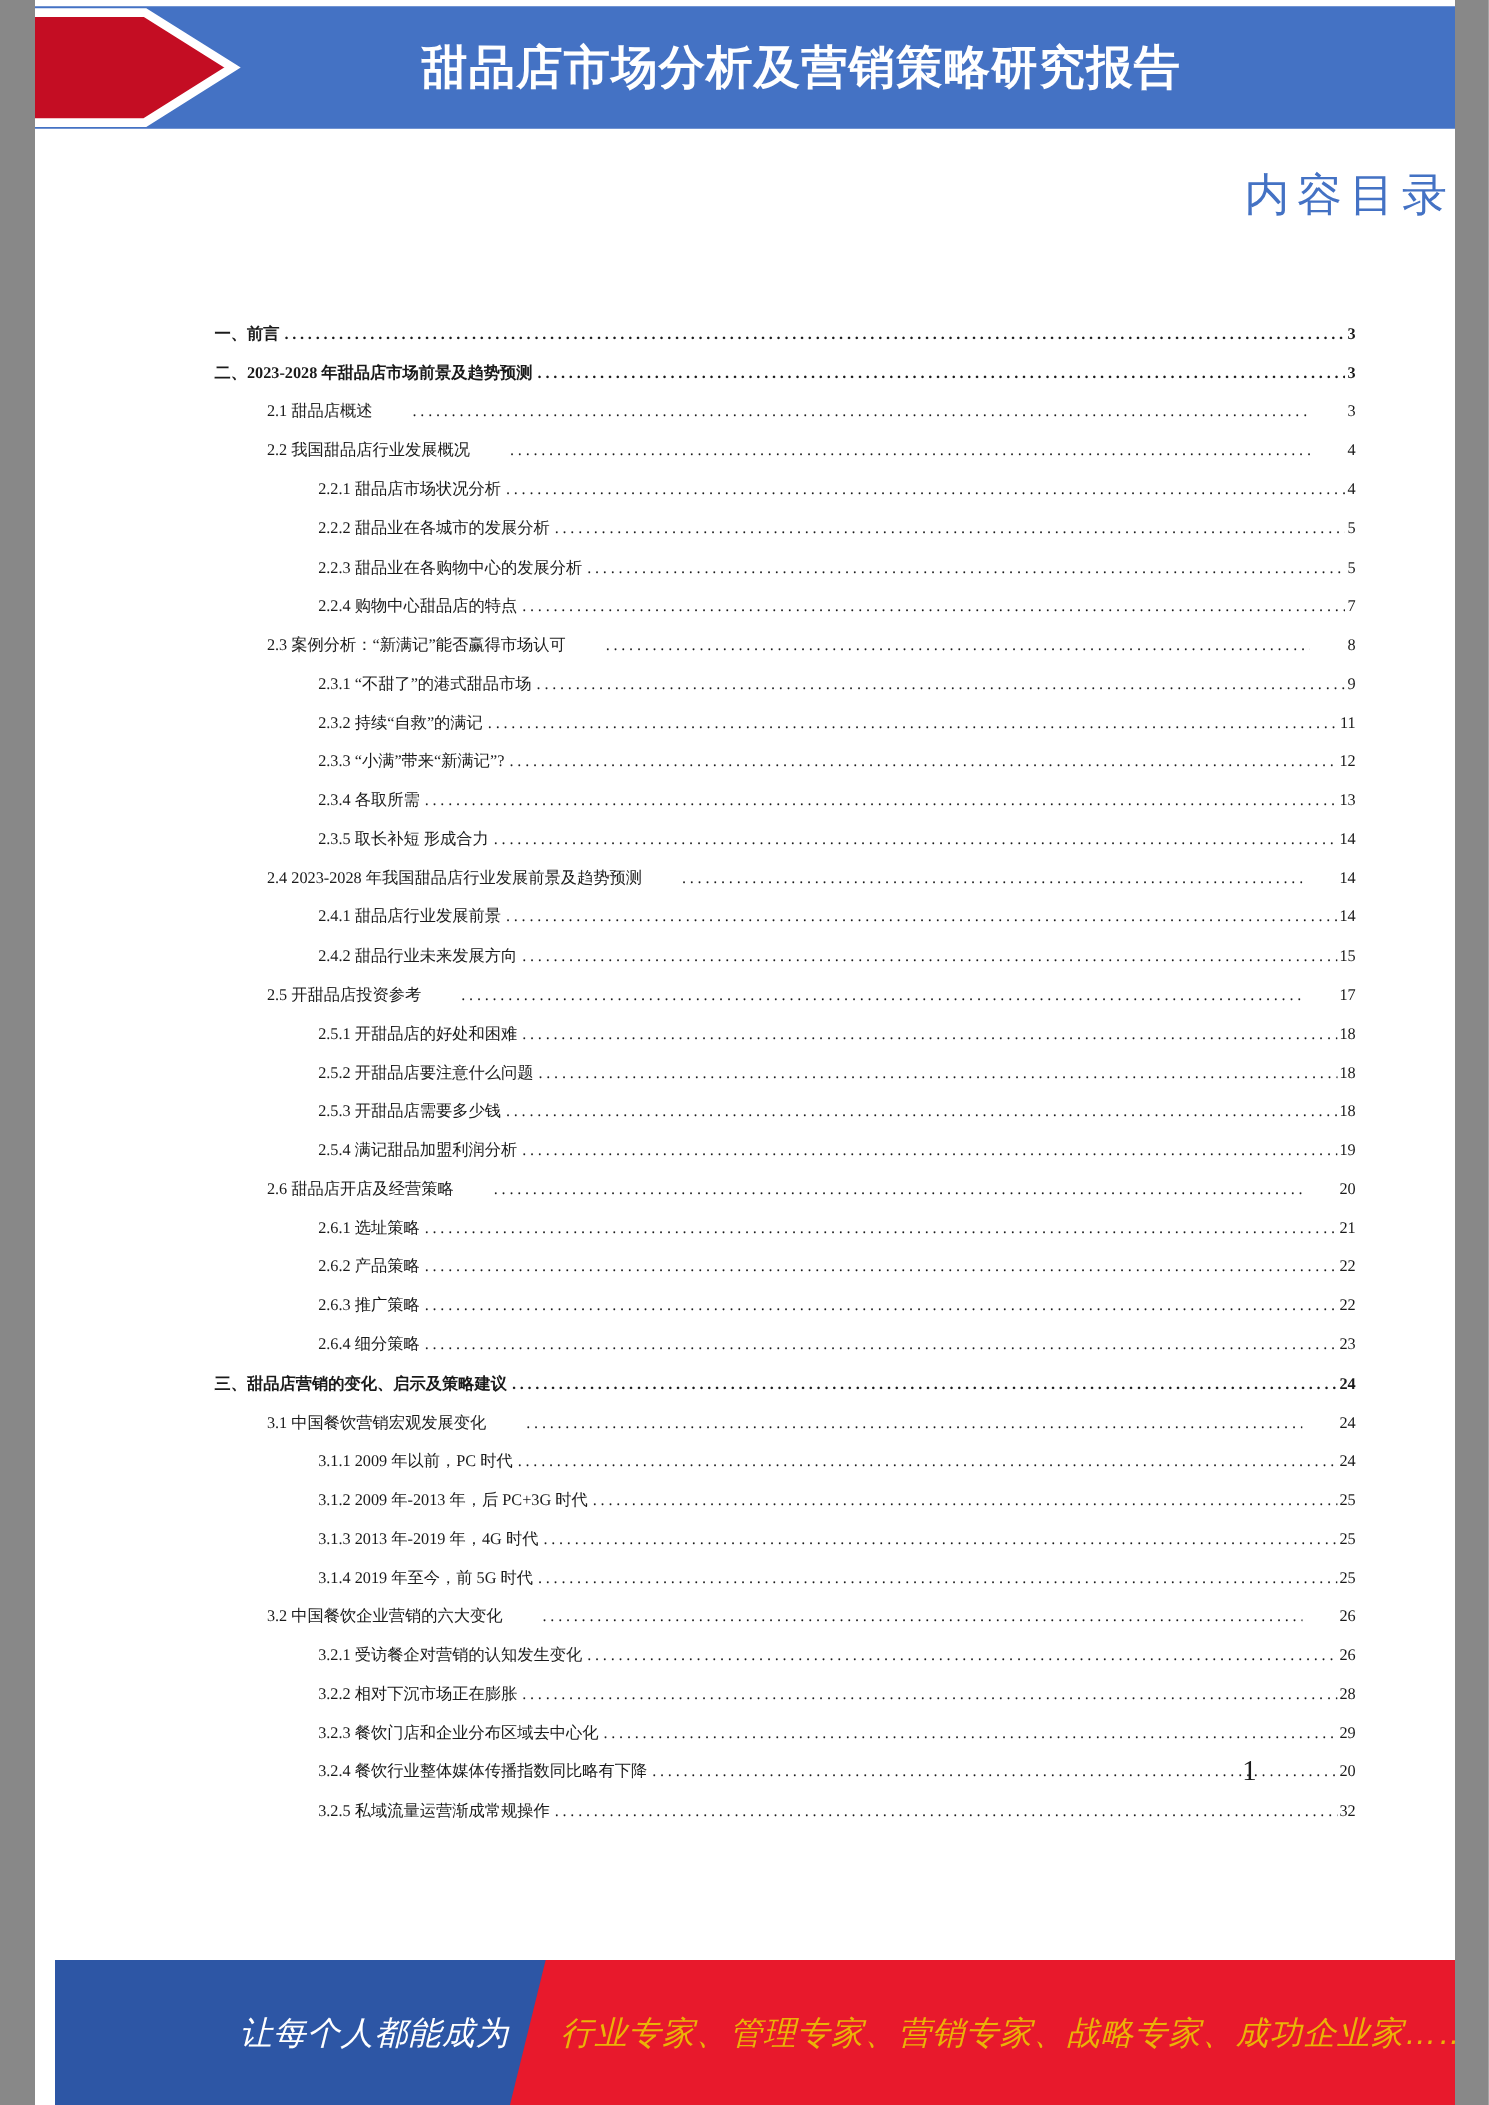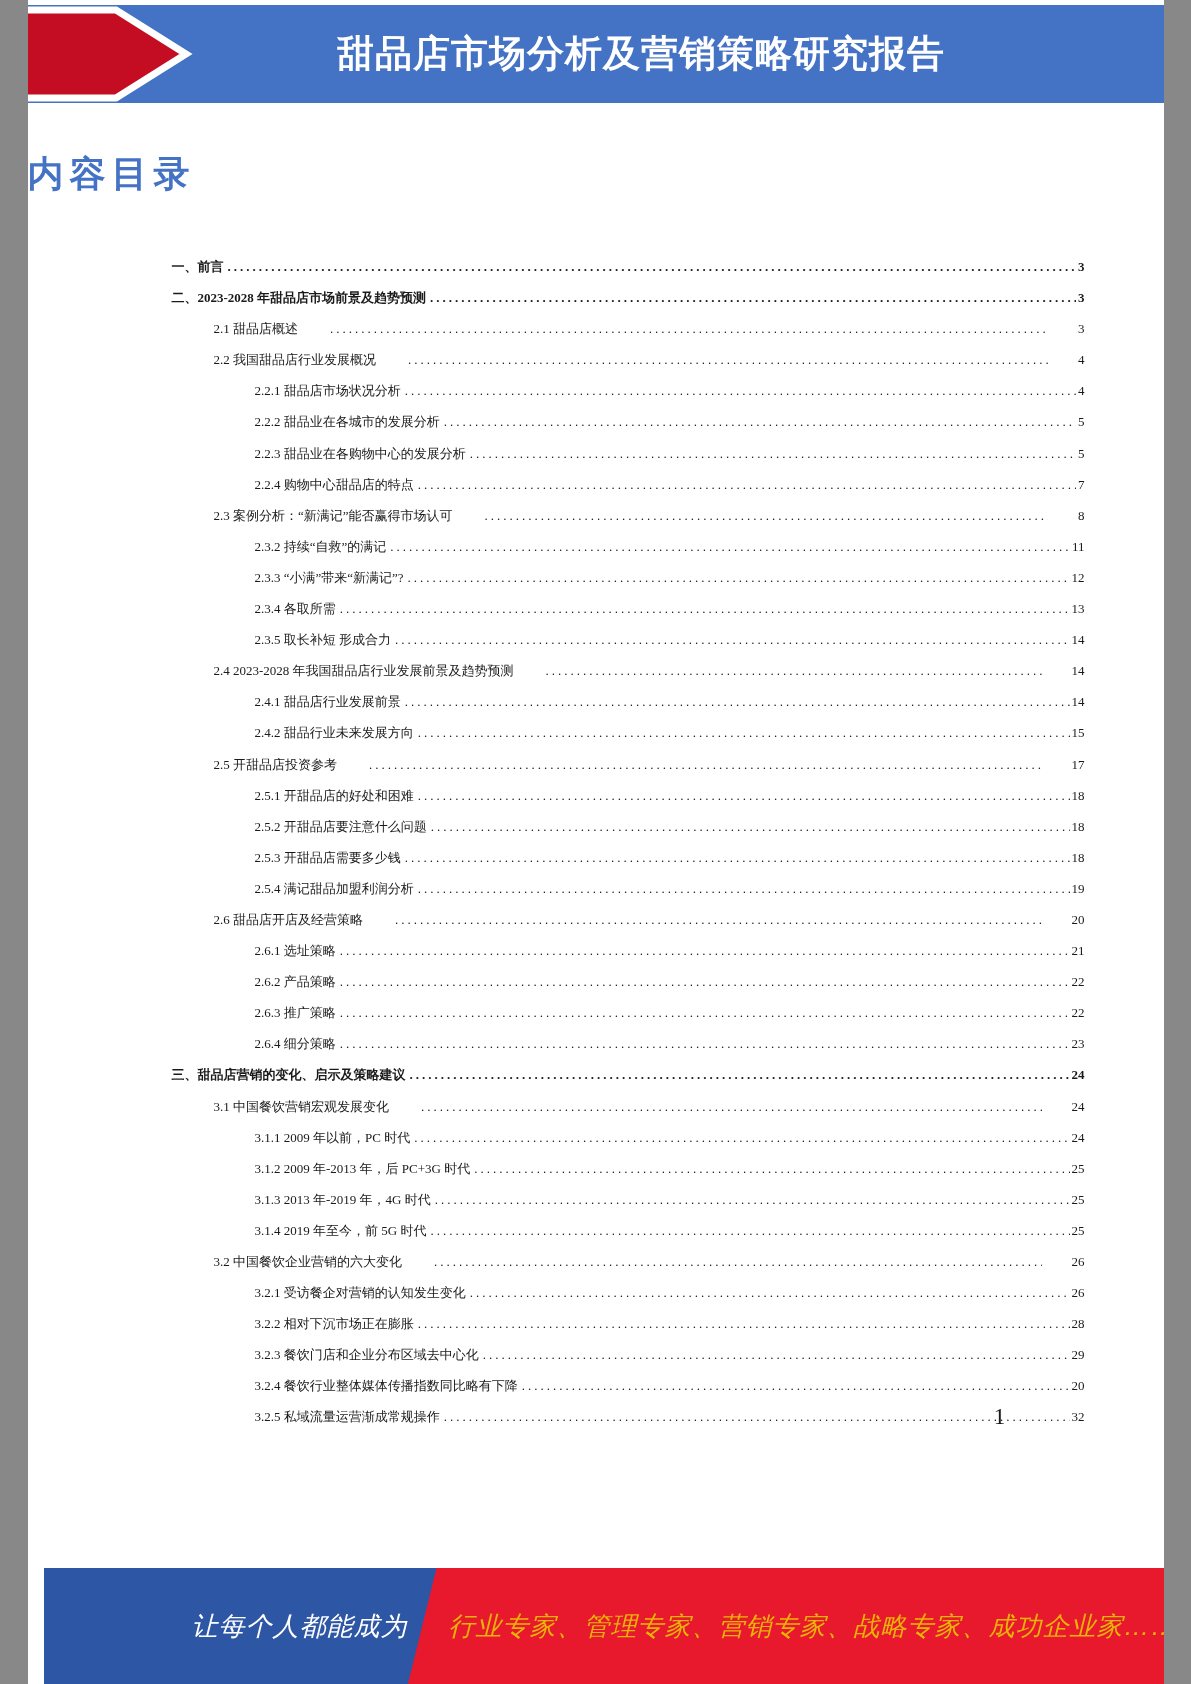--- a/index.html
+++ b/index.html
@@ -32,24 +32,24 @@
     line-height:98px;text-align:center;padding-left:36px;
     color:#fff;font-family:"Liberation Sans","DejaVu Sans",sans-serif;
     font-weight:bold;font-size:37px;letter-spacing:1px;
     white-space:nowrap;
   }
   .chevron-wrap{position:absolute;left:0;top:0;width:180px;height:98px;}
   .chevron-wrap svg{display:block;}
   .chevron-shape{fill:var(--chevron-red);stroke:#ffffff;stroke-width:7;}
   
   .toc-heading{
-    position:absolute;left:0;top:150px;width:100%;
-    text-align:left;
+    position:absolute;left:0;top:132px;width:100%;
+    text-align:right;
     color:var(--accent-blue);
-    font-size:36px;font-weight:bold;letter-spacing:6px;
+    font-size:36px;font-weight:normal;letter-spacing:6px;
   }
   
   .toc-list{
     position:absolute;left:144px;top:251px;width:913px;
   }
   .toc-row{
     display:flex;align-items:baseline;
     height:31.1px;font-size:13px;line-height:31.1px;
     white-space:nowrap;cursor:pointer;
   }
@@ -153,20 +153,25 @@
       <span class="toc-label">2.2.4 购物中心甜品店的特点</span>
       <span class="toc-leader"></span>
       <span class="toc-page">7</span>
     </div>
       <div class="toc-row l2">
       <span class="toc-label">2.3 案例分析：“新满记”能否赢得市场认可</span>
       <span class="toc-leader"></span>
       <span class="toc-page">8</span>
     </div>
       <div class="toc-row l3">
+      <span class="toc-label">2.3.1 “不甜了”的港式甜品市场</span>
+      <span class="toc-leader"></span>
+      <span class="toc-page">9</span>
+    </div>
+      <div class="toc-row l3">
       <span class="toc-label">2.3.2 持续“自救”的满记</span>
       <span class="toc-leader"></span>
       <span class="toc-page">11</span>
     </div>
       <div class="toc-row l3">
       <span class="toc-label">2.3.3 “小满”带来“新满记”? </span>
       <span class="toc-leader"></span>
       <span class="toc-page">12</span>
     </div>
       <div class="toc-row l3">

